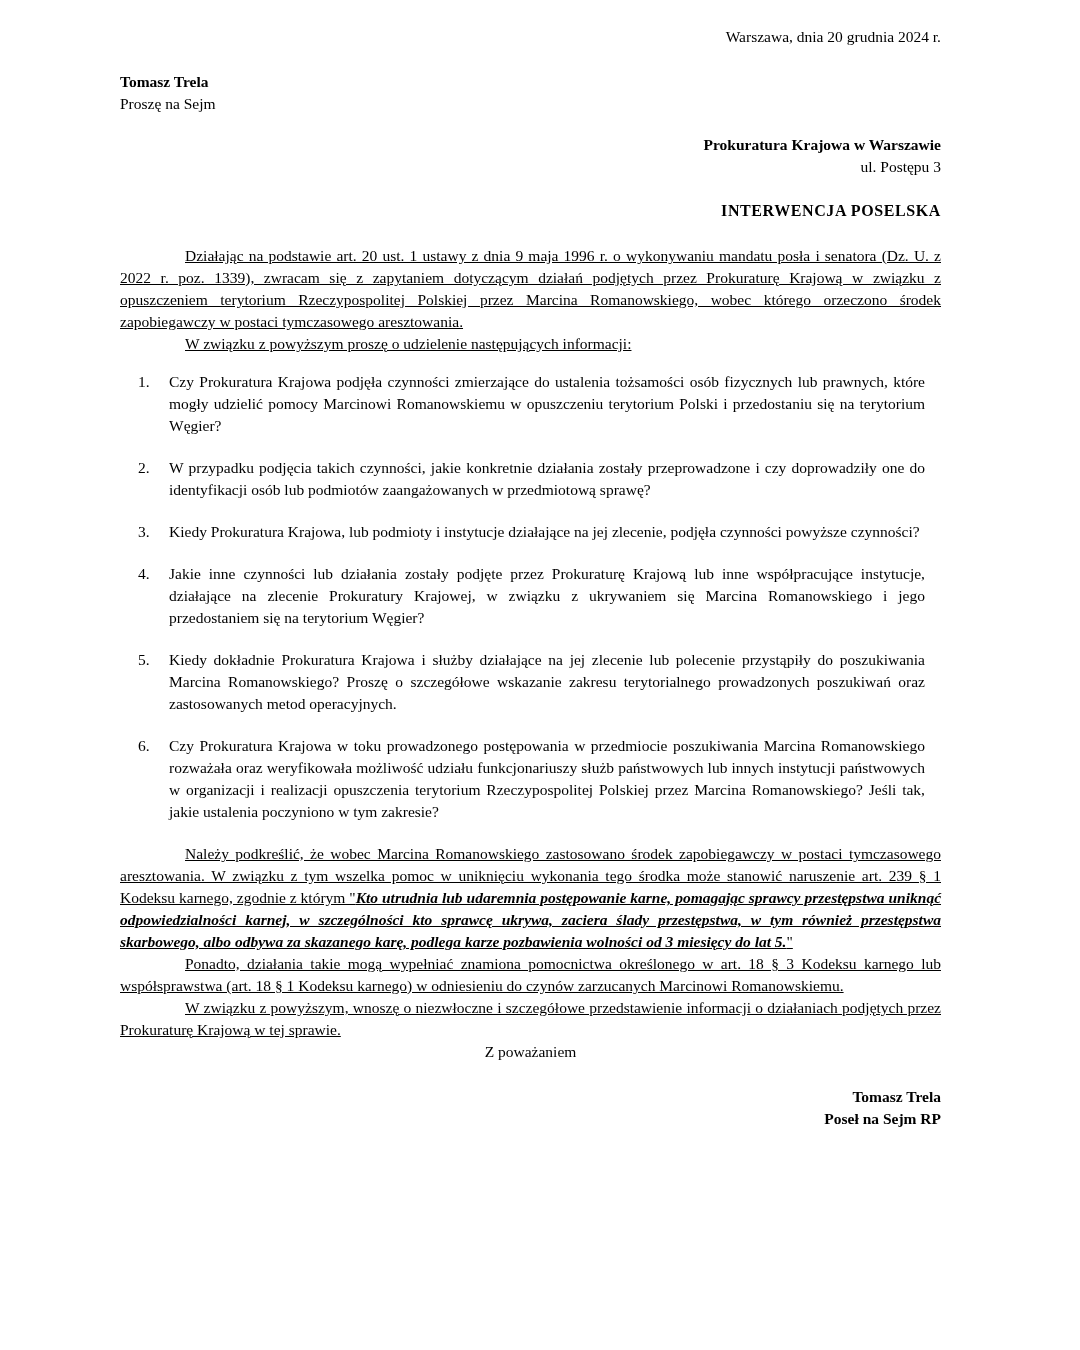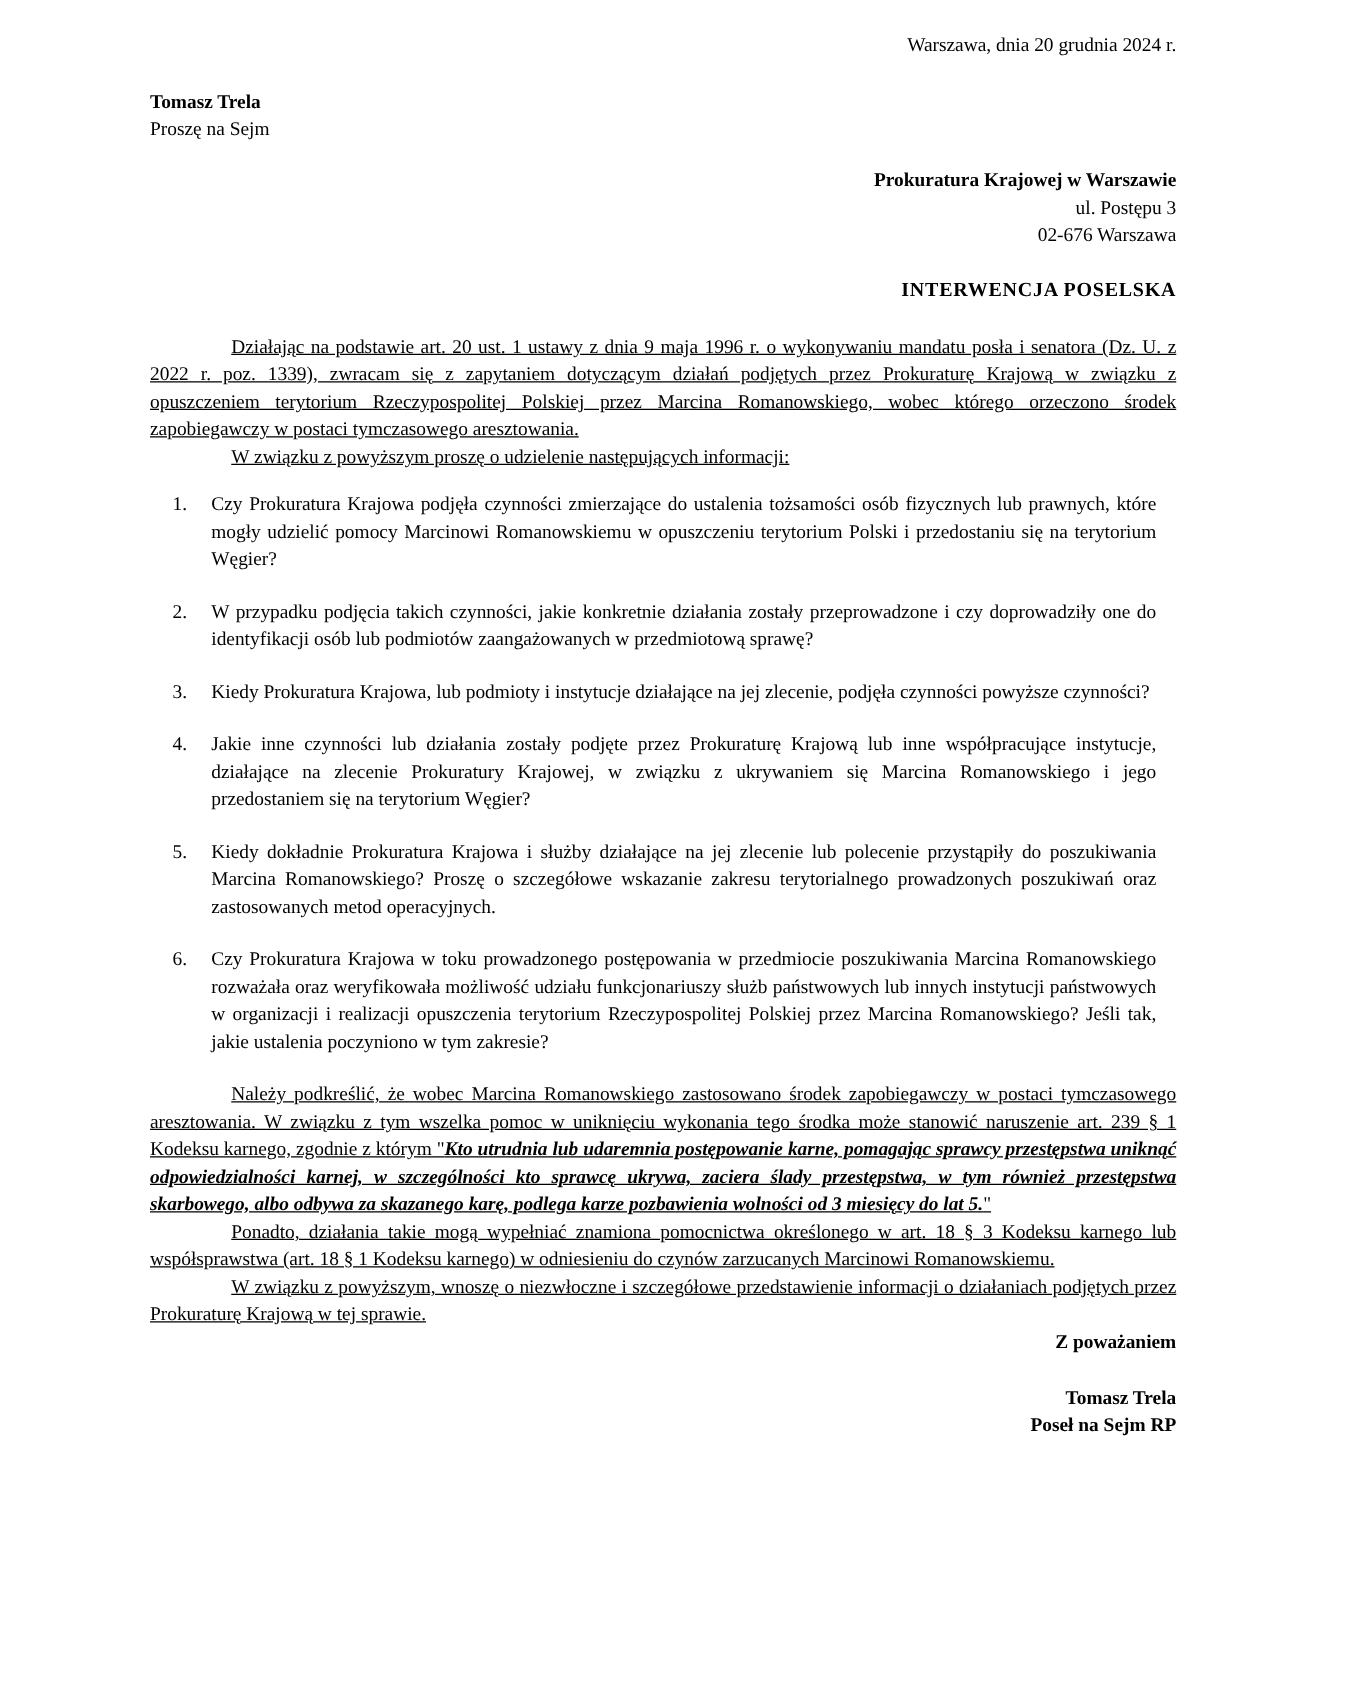--- a/index.html
+++ b/index.html
@@ -64,45 +64,43 @@
     content: counter(q) ".";
     position: absolute;
     left: 2px;
     top: 0;
   }
   .p-legal   { margin-bottom: 25px; }
   .quote-seg { font-weight: 700; font-style: italic; }
   .p-aiding  { margin-bottom: 21px; }
   .p-closing { margin-bottom: 64px; }
   .valediction {
-    text-align: right;
+    text-align: center;
     margin: 0 0 23px 0;
-    font-weight: bold;
   }
   .signature-block {
     text-align: right;
     font-weight: 700;
   }
 </style>
 </head>
 <body>
 
 <article class="page">
 
   <div class="date-line">Warszawa, dnia 20 grudnia 2024 r.</div>
 
   <div class="sender-block">
     <div class="sender-name">Tomasz Trela</div>
     <div>Proszę na Sejm</div>
   </div>
 
   <div class="recipient-block">
-    <div class="recipient-name">Prokuratura Krajowej w Warszawie</div>
+    <div class="recipient-name">Prokuratura Krajowa w Warszawie</div>
     <div>ul. Postępu 3</div>
-    <div>02-676 Warszawa</div>
   </div>
 
   <h1 class="doc-title">INTERWENCJA POSELSKA</h1>
 
   <p class="para indent p-intro">Działając na podstawie art. 20 ust. 1 ustawy z dnia 9 maja 1996 r. o wykonywaniu mandatu posła i senatora (Dz. U. z 2022 r. poz. 1339), zwracam się z zapytaniem dotyczącym działań podjętych przez Prokuraturę Krajową w związku z opuszczeniem terytorium Rzeczypospolitej Polskiej przez Marcina Romanowskiego, wobec którego orzeczono środek zapobiegawczy w postaci tymczasowego aresztowania.</p>
 
   <p class="para indent p-request">W związku z powyższym proszę o udzielenie następujących informacji:</p>
 
   <ol class="questions">
     <li>Czy Prokuratura Krajowa podjęła czynności zmierzające do ustalenia tożsamości osób fizycznych lub prawnych, które mogły udzielić pomocy Marcinowi Romanowskiemu w opuszczeniu terytorium Polski i przedostaniu się na terytorium Węgier?</li>

